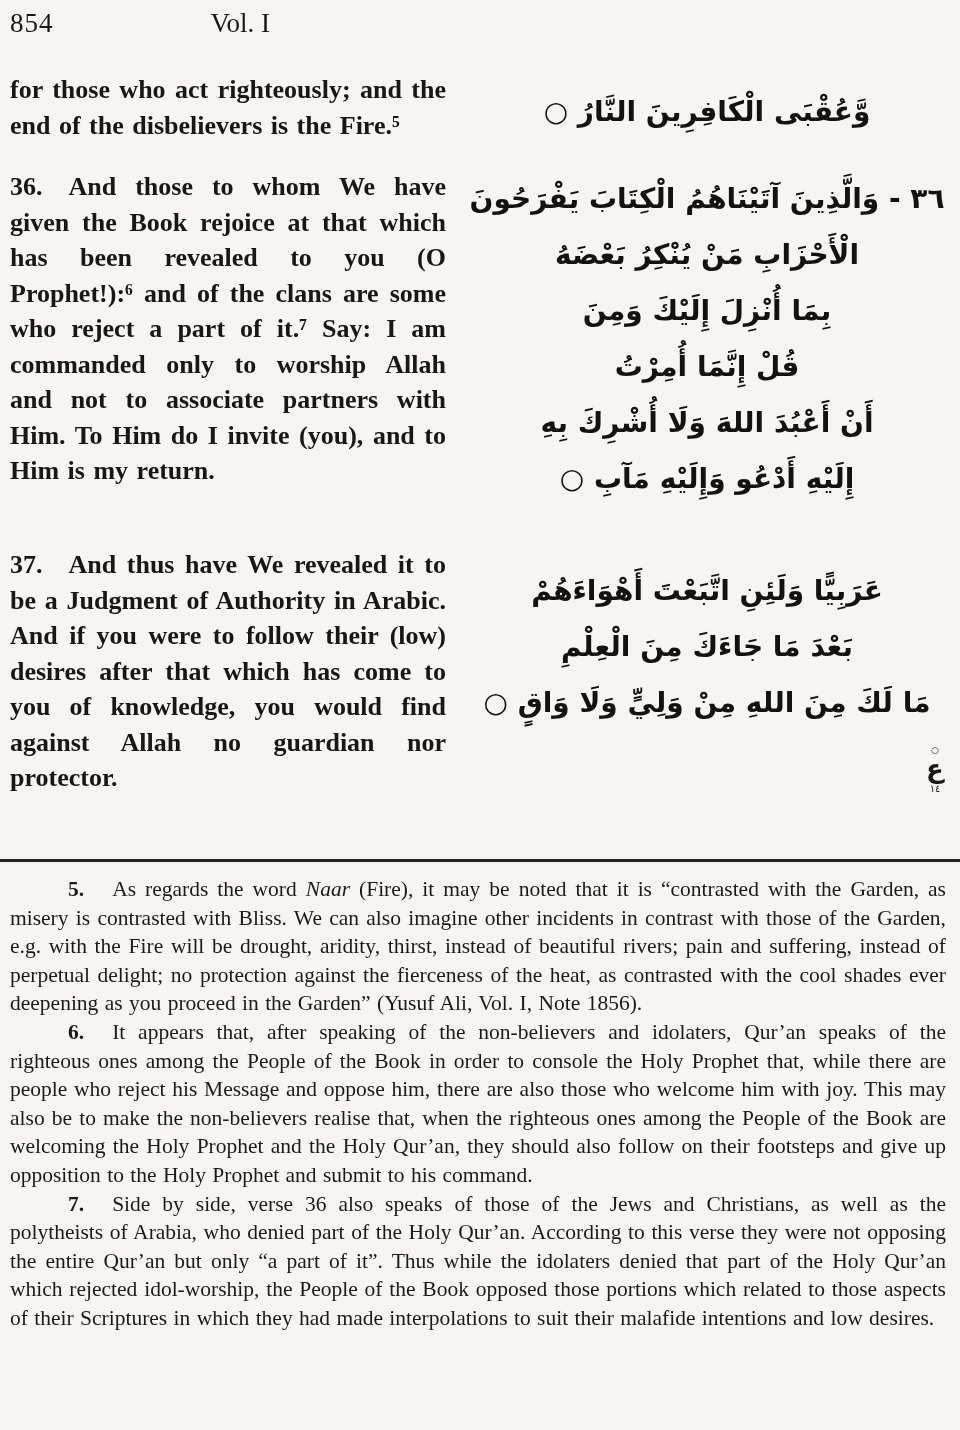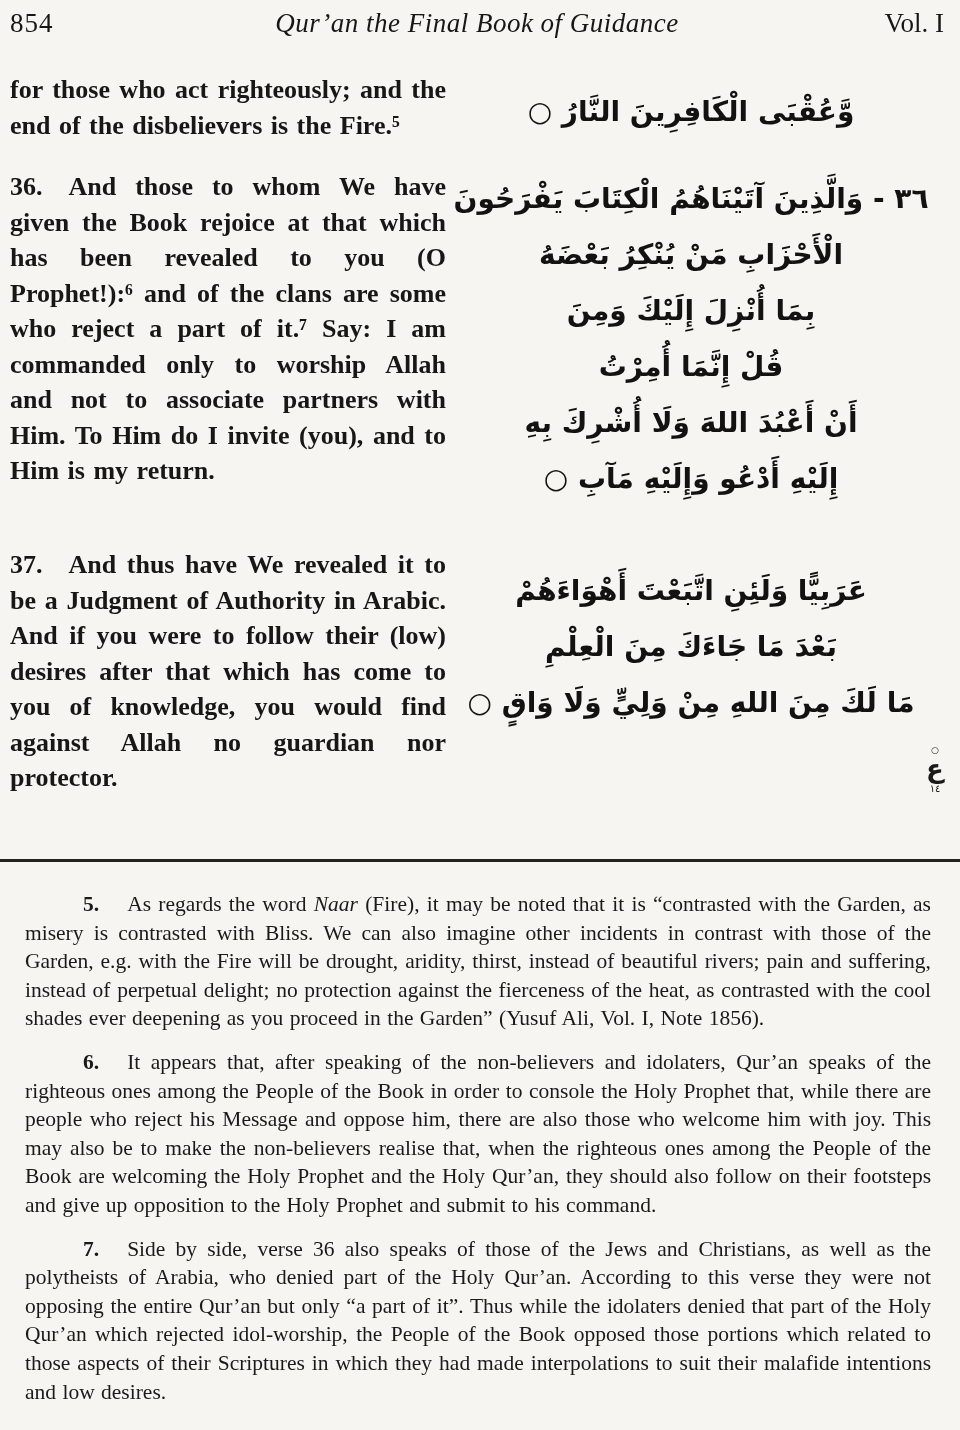--- a/index.html
+++ b/index.html
@@ -19,21 +19,21 @@
     display: flex; align-items: baseline;
     padding: 8px 16px 0 10px;
     font-size: 27px;
     height: 42px;
   }
   .hdr .pnum { width: 130px; letter-spacing: 1px; }
   .hdr .ttl  { flex: 1; text-align: center; font-style: italic; letter-spacing: 0.5px; }
   .hdr .vol  { width: 130px; text-align: right; }
 
   
-  main { height: 810px; overflow: hidden; padding: 0 30px 0 10px; }
+  main { height: 810px; overflow: hidden; padding: 0 14px 0 10px; }
   .vrow { display: flex; justify-content: space-between; }
   .vrow.r1 { margin-top: 30px; }
   .vrow.r2 { margin-top: 26px; }
   .vrow.r3 { margin-top: 40px; }
 
   .eng {
     width: 436px;
     margin: 0;
     font-weight: bold;
     font-size: 26px;
@@ -77,32 +77,31 @@
 
   
   .fns {
     padding: 13px 14px 0 10px;
     font-size: 21.5px;
     line-height: 28.6px;
     text-align: justify;
     word-spacing: 1px;
     color: #1b1a18;
   }
-  .fn { margin: 15px; text-indent: 58px; }
+  .fn { margin: 0; text-indent: 58px; }
   .fn .fnum { font-weight: bold; margin-right: 28px; }
   .fn .ital { font-style: italic; }
 </style>
 </head>
 <body>
 
 <div class="page">
 
   <div class="hdr">
     <span class="pnum">854</span>
-    <span class="ttl">Qur’an the Final Book of Guidance</span>
     <span class="vol">Vol. I</span>
   </div>
 
   <main>
 
     <div class="vrow r1">
       <p class="eng">for those who act righteously; and the end of the disbelievers is the Fire.⁵</p>
       <div class="arb">
         <div class="aline">وَّعُقْبَى الْكَافِرِينَ النَّارُ ○</div>
       </div>

